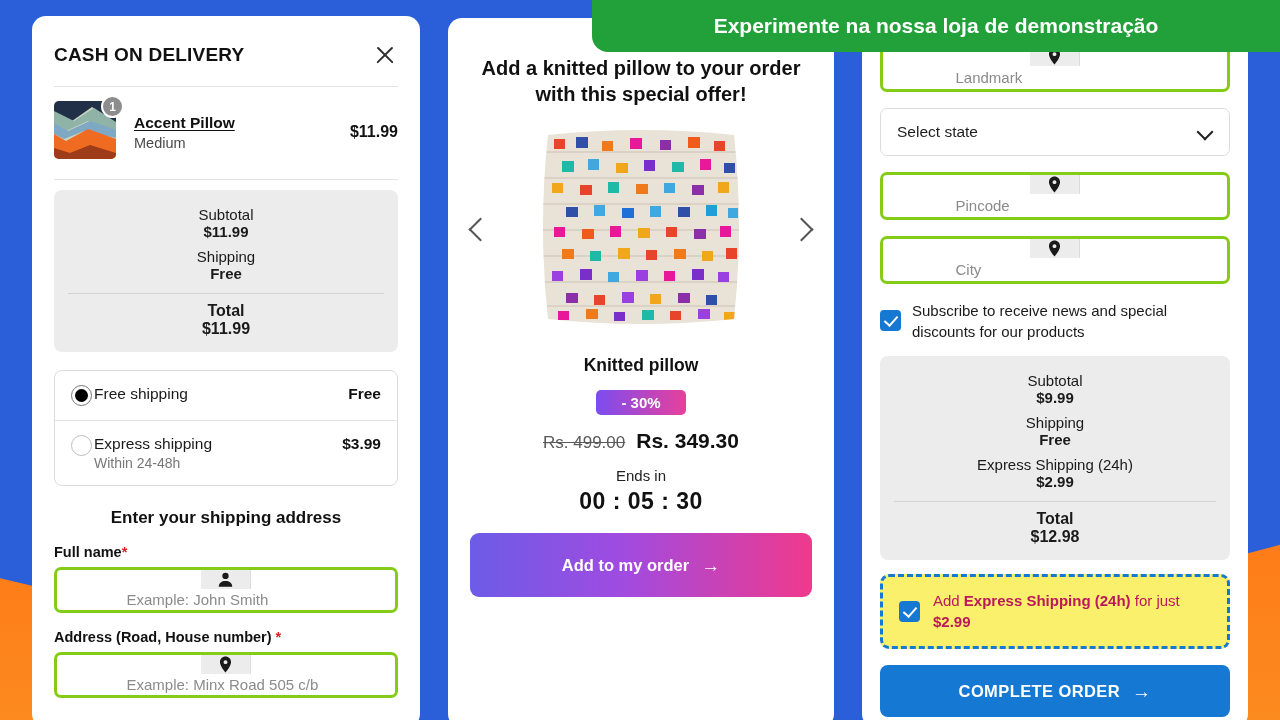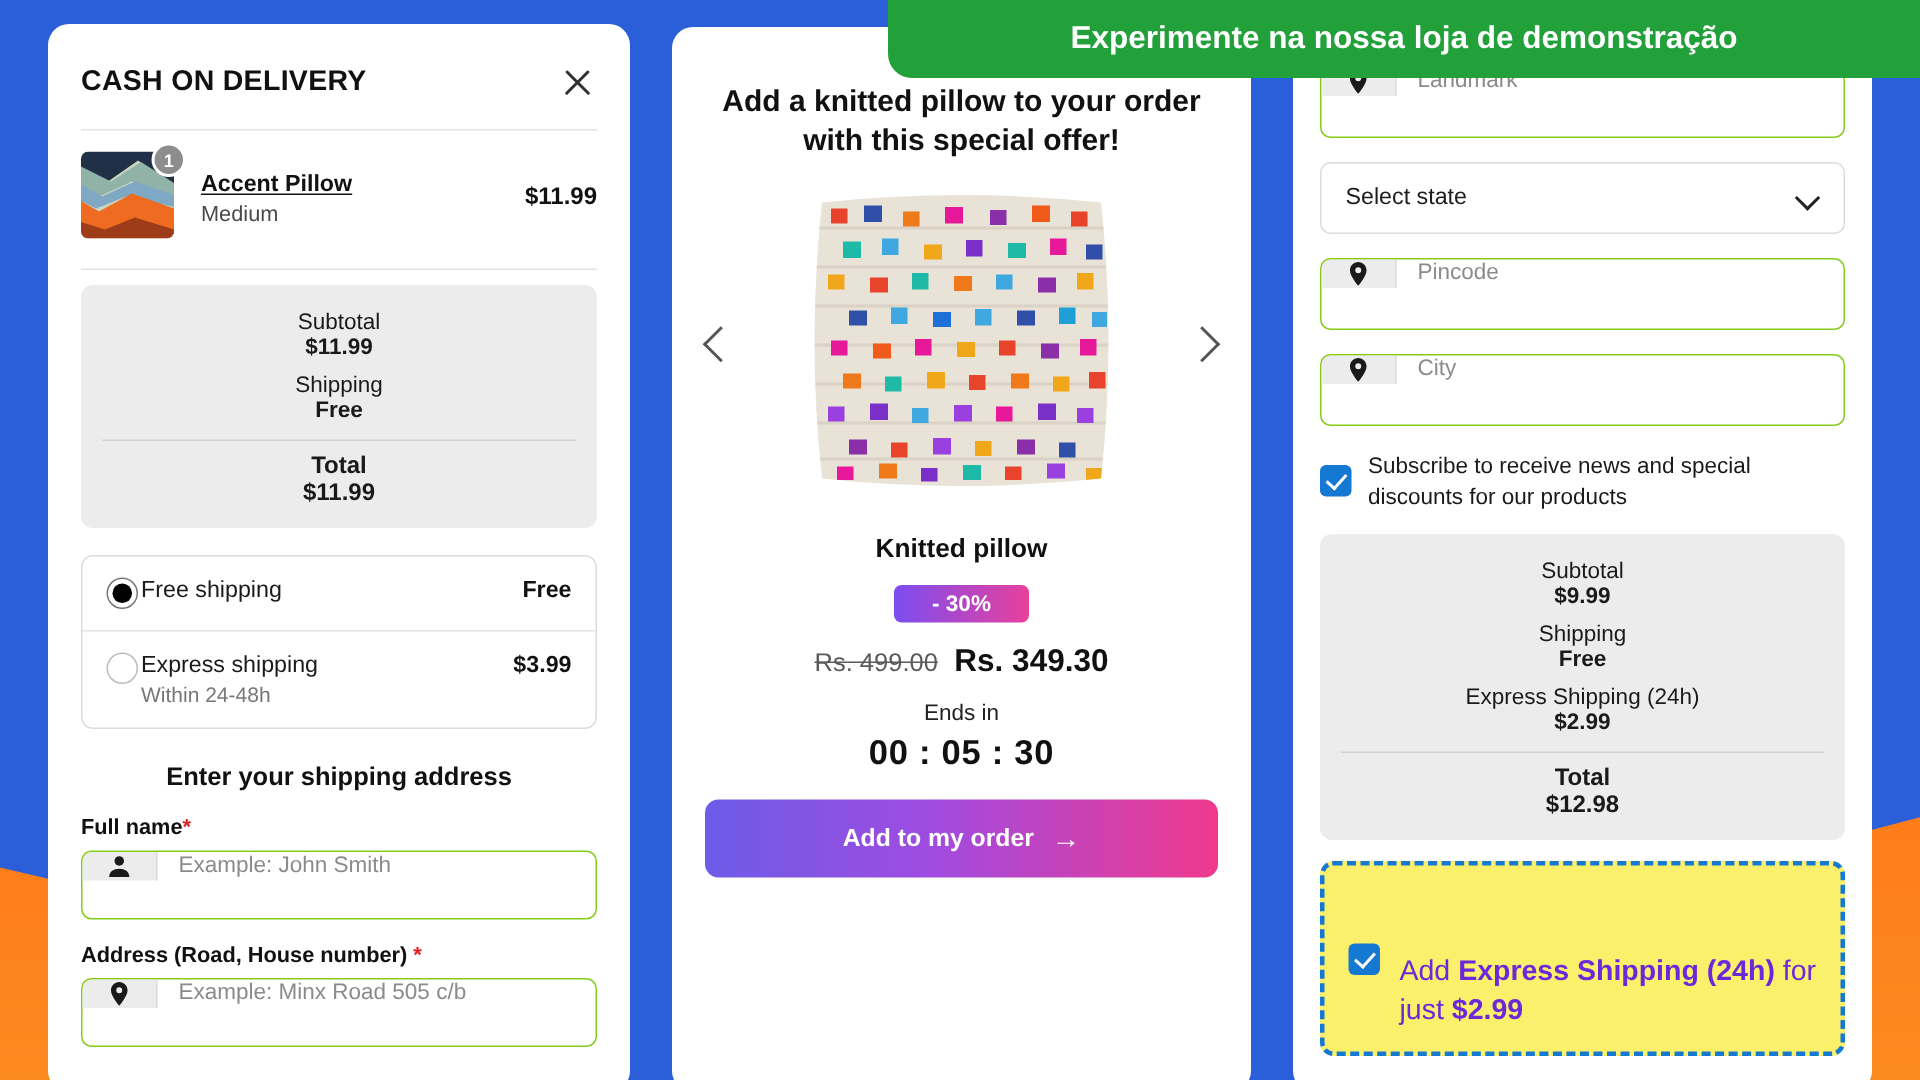--- a/index.html
+++ b/index.html
@@ -117,23 +117,24 @@
 
   .sec-title {
     text-align:center; font-size: 17px; font-weight:bold; color:#111;
     margin: 22px 0 16px 0;
   }
   .field-label {
     font-size: 14.5px; font-weight:bold; color:#111; margin-bottom: 7px;
   }
   .req { color:#e02020; }
   .input-wrap {
-    display:flex; align-items:flex-start; height: 46px;
-    border:1px solid #84cc16; border-radius: 7px; overflow:hidden; background:#fff;
+    display:flex; align-items:center; height: 46px;
+    border:3px solid #84cc16; border-radius: 7px; overflow:hidden; background:#fff;
     margin-bottom: 16px;
+    flex-direction: column;
   }
   .input-icon {
     width: 50px; background:#ececec; border-right:1px solid #dcdcdc;
     display:flex; align-items:center; justify-content:center; flex:none;
   }
   .input-field {
     flex:1 1 auto; border:none; outline:none; padding: 0 14px;
     font-family:inherit; font-size: 15px; color:#222; background:transparent;
   }
   .input-field::placeholder { color:#8b8b8b; }
@@ -181,21 +182,21 @@
   }
   .price-row {
     display:flex; align-items:baseline; justify-content:center; gap: 11px; margin-top: 14px;
   }
   .price-old { font-size: 17px; color:#5a5a5a; text-decoration: line-through; }
   .price-new { font-size: 21px; font-weight:bold; color:#111; }
   .ends-in { text-align:center; font-size: 15px; color:#222; margin-top: 14px; }
   .timer { text-align:center; font-size: 23px; font-weight:bold; color:#111; margin-top: 4px; letter-spacing: .5px; }
 
   .btn-add {
-    margin: 18px 0 0 0; height: 52px;
+    margin: 18px 0 0 0; height: 64px;
     background: linear-gradient(90deg,#6C5CE7 0%,#A14BE0 45%, #F0398C 100%);
     border:none; border-radius: 9px; color:#fff;
     font-family:inherit; font-size: 16.5px; font-weight:bold;
     display:flex; align-items:center; justify-content:center; gap: 12px;
     cursor:pointer;
   }
   .arrow-r { font-size: 19px; line-height: 1; }
 
   
   #panel-right {
@@ -230,21 +231,21 @@
     transform: rotate(42deg);
   }
   .subscribe-txt { font-size: 15px; color:#1a1a1a; line-height: 1.4; }
 
   .upsell {
     margin-top: 14px; background:#FAF06B;
     border: 3px dashed #1578D3; border-radius: 9px;
     padding: 14px 16px; display:flex; align-items:center; gap: 13px;
   }
   .upsell .cbox { margin-top: 0; }
-  .upsell-txt { font-size: 19px; color:#6d28d9; line-height: 1.38; margin-top: 44px; }
+  .upsell-txt { font-size: 15px; color:#be185d; line-height: 1.38; }
   .upsell-txt b { font-weight: bold; }
 
   .btn-complete {
     margin-top: 16px; width: 100%; height: 52px;
     background:#1578D3; border:none; border-radius: 8px; color:#fff;
     font-family:inherit; font-size: 16.5px; font-weight:bold; letter-spacing:.4px;
     display:flex; align-items:center; justify-content:center; gap: 12px; cursor:pointer;
   }
 
   

